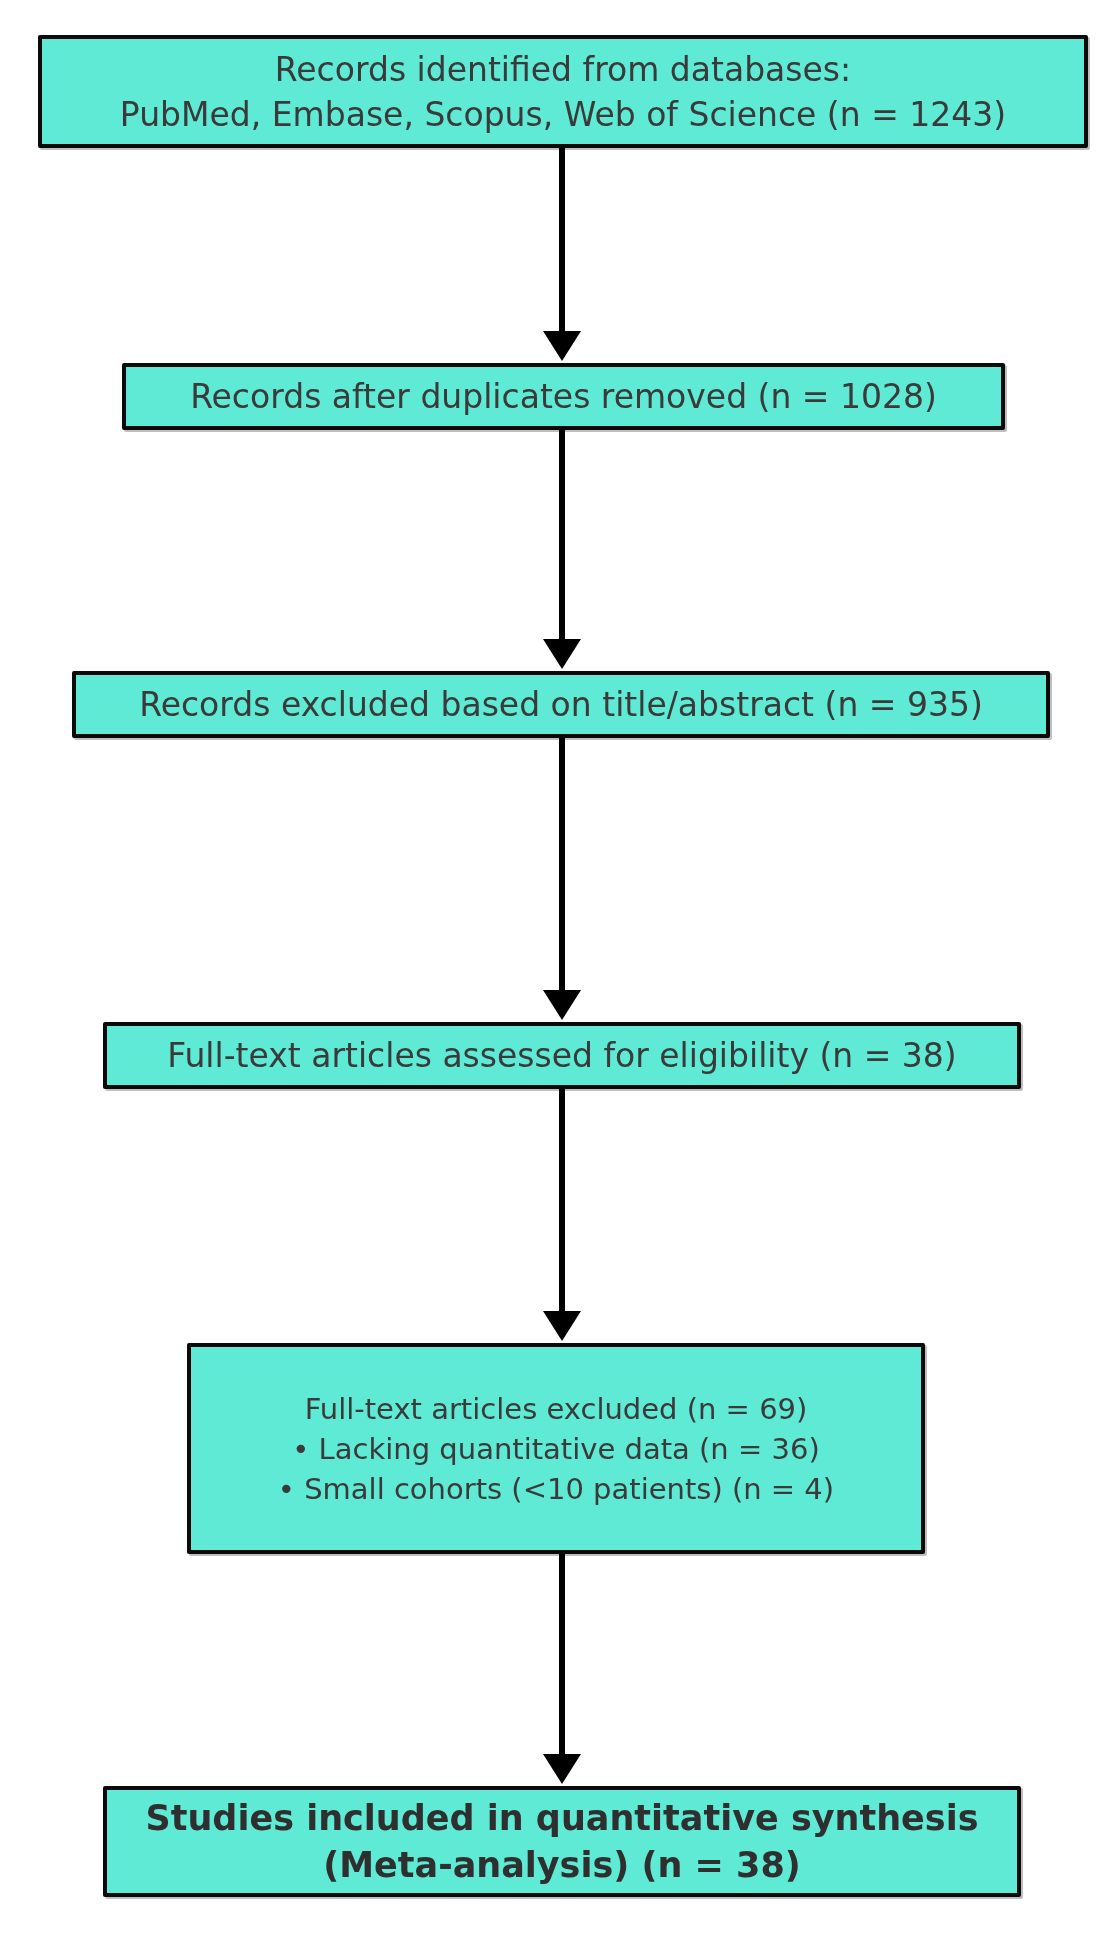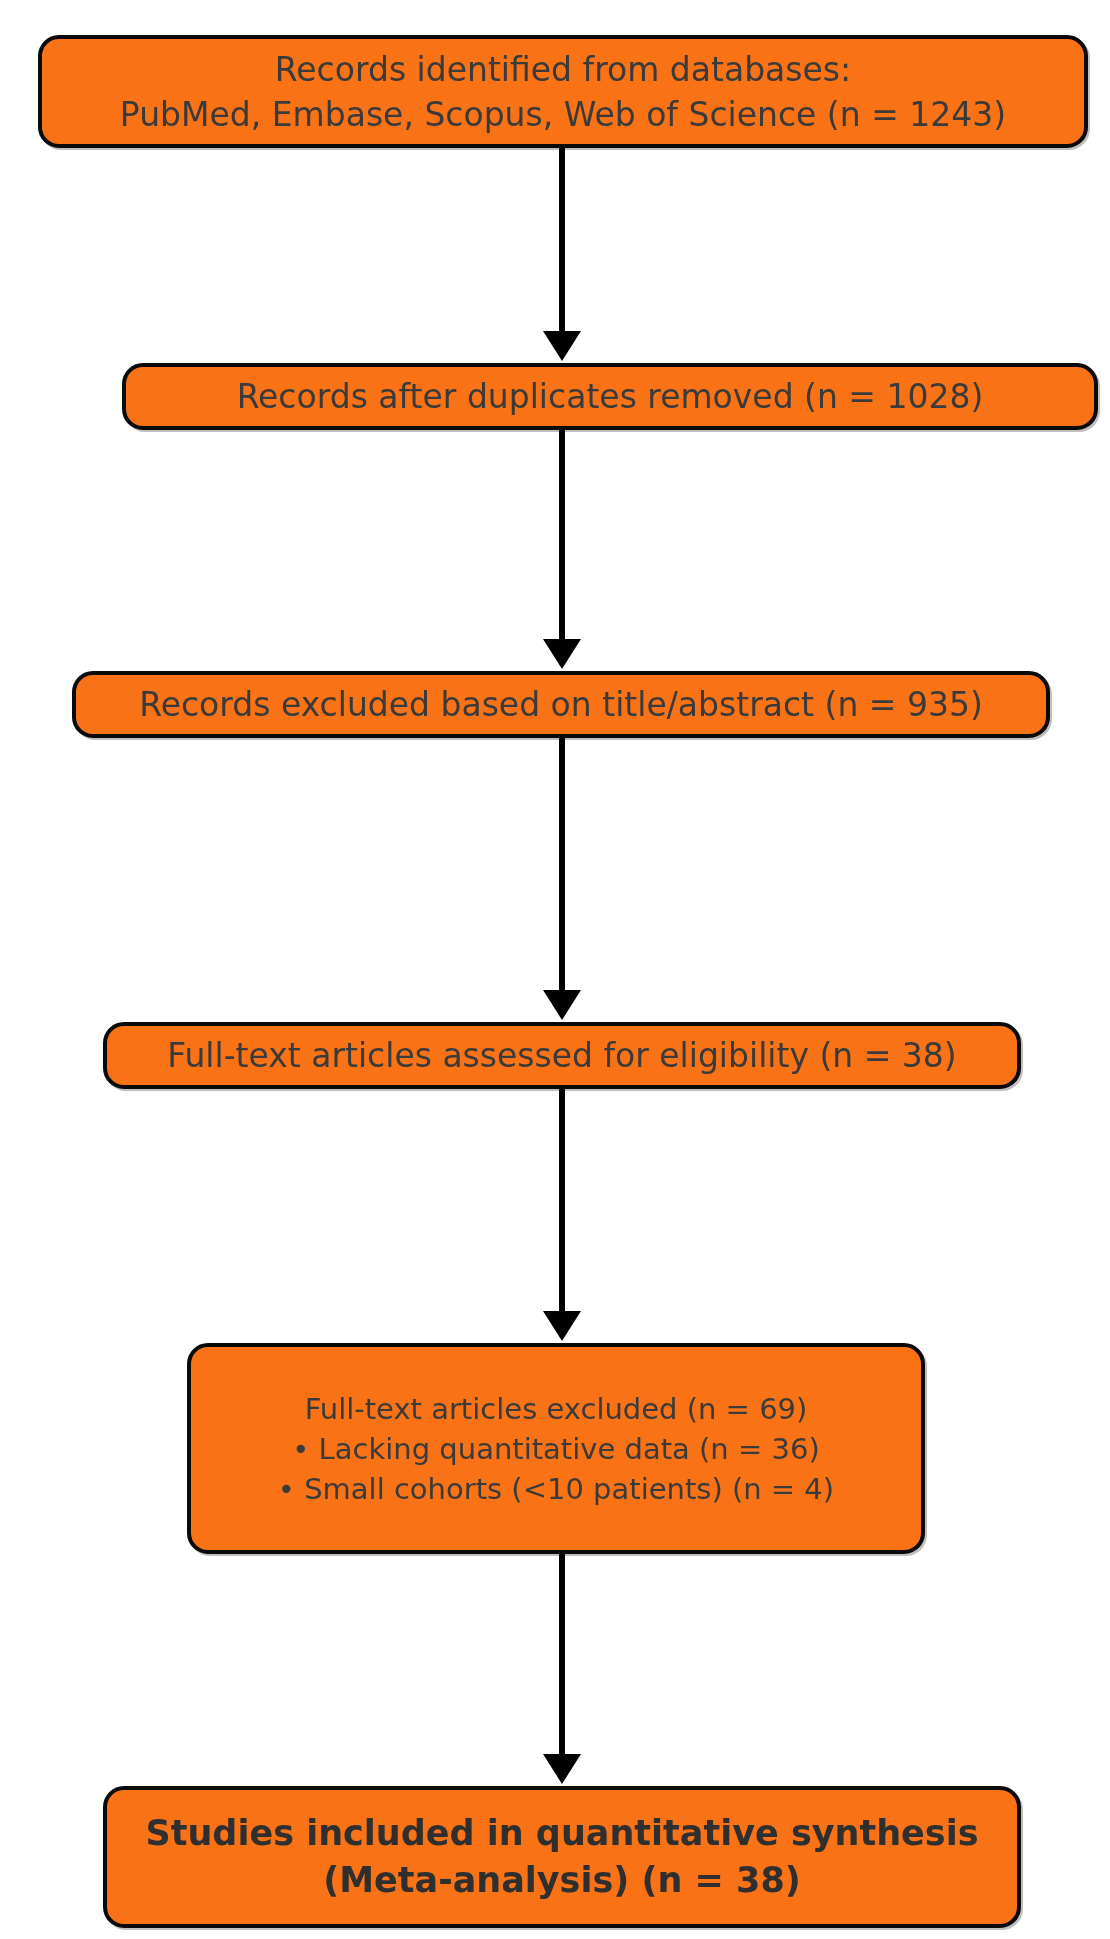--- a/index.html
+++ b/index.html
@@ -12,40 +12,40 @@
     width: 1110px;
     height: 1939px;
     background: #ffffff;
     font-family: "DejaVu Sans", "Liberation Sans", sans-serif;
     color: #3a3a3a;
     overflow: hidden;
   }
   .flow-box {
     position: absolute;
     box-sizing: border-box;
-    background: #f97316;
+    background: #5eead4;
     border: 4px solid #0a0a0a;
-    border-radius: 21px;
+    border-radius: 2px;
     display: flex;
     flex-direction: column;
     justify-content: center;
     align-items: center;
     text-align: center;
     box-shadow: 2px 2px 0 rgba(0,0,0,0.25);
   }
   .flow-box .line {
     display: block;
     white-space: nowrap;
   }
   #box-identified        { left: 38px;  top: 35px;   width: 1050px; height: 113px; font-size: 33px; line-height: 45px; }
-  #box-deduplicated      { left: 122px; top: 363px;  width: 976px;  height: 67px;  font-size: 33px; line-height: 40px; }
+  #box-deduplicated      { left: 122px; top: 363px;  width: 883px;  height: 67px;  font-size: 33px; line-height: 40px; }
   #box-screen-excluded   { left: 72px;  top: 671px;  width: 978px;  height: 67px;  font-size: 33px; line-height: 40px; }
   #box-fulltext-assessed { left: 103px; top: 1022px; width: 918px;  height: 67px;  font-size: 33px; line-height: 40px; }
   #box-fulltext-excluded { left: 187px; top: 1343px; width: 738px;  height: 211px; font-size: 29px; line-height: 40px; }
-  #box-included          { left: 103px; top: 1786px; width: 918px;  height: 142px; font-size: 35px; line-height: 47px; font-weight: bold; color: #2f2f2f; }
+  #box-included          { left: 103px; top: 1786px; width: 918px;  height: 111px; font-size: 35px; line-height: 47px; font-weight: bold; color: #2f2f2f; }
 
   .arrow {
     position: absolute;
     width: 38px;
     left: 543px; 
   }
   #arrow-1 { top: 148px;  height: 213px; }
   #arrow-2 { top: 430px;  height: 239px; }
   #arrow-3 { top: 738px;  height: 282px; }
   #arrow-4 { top: 1089px; height: 252px; }

